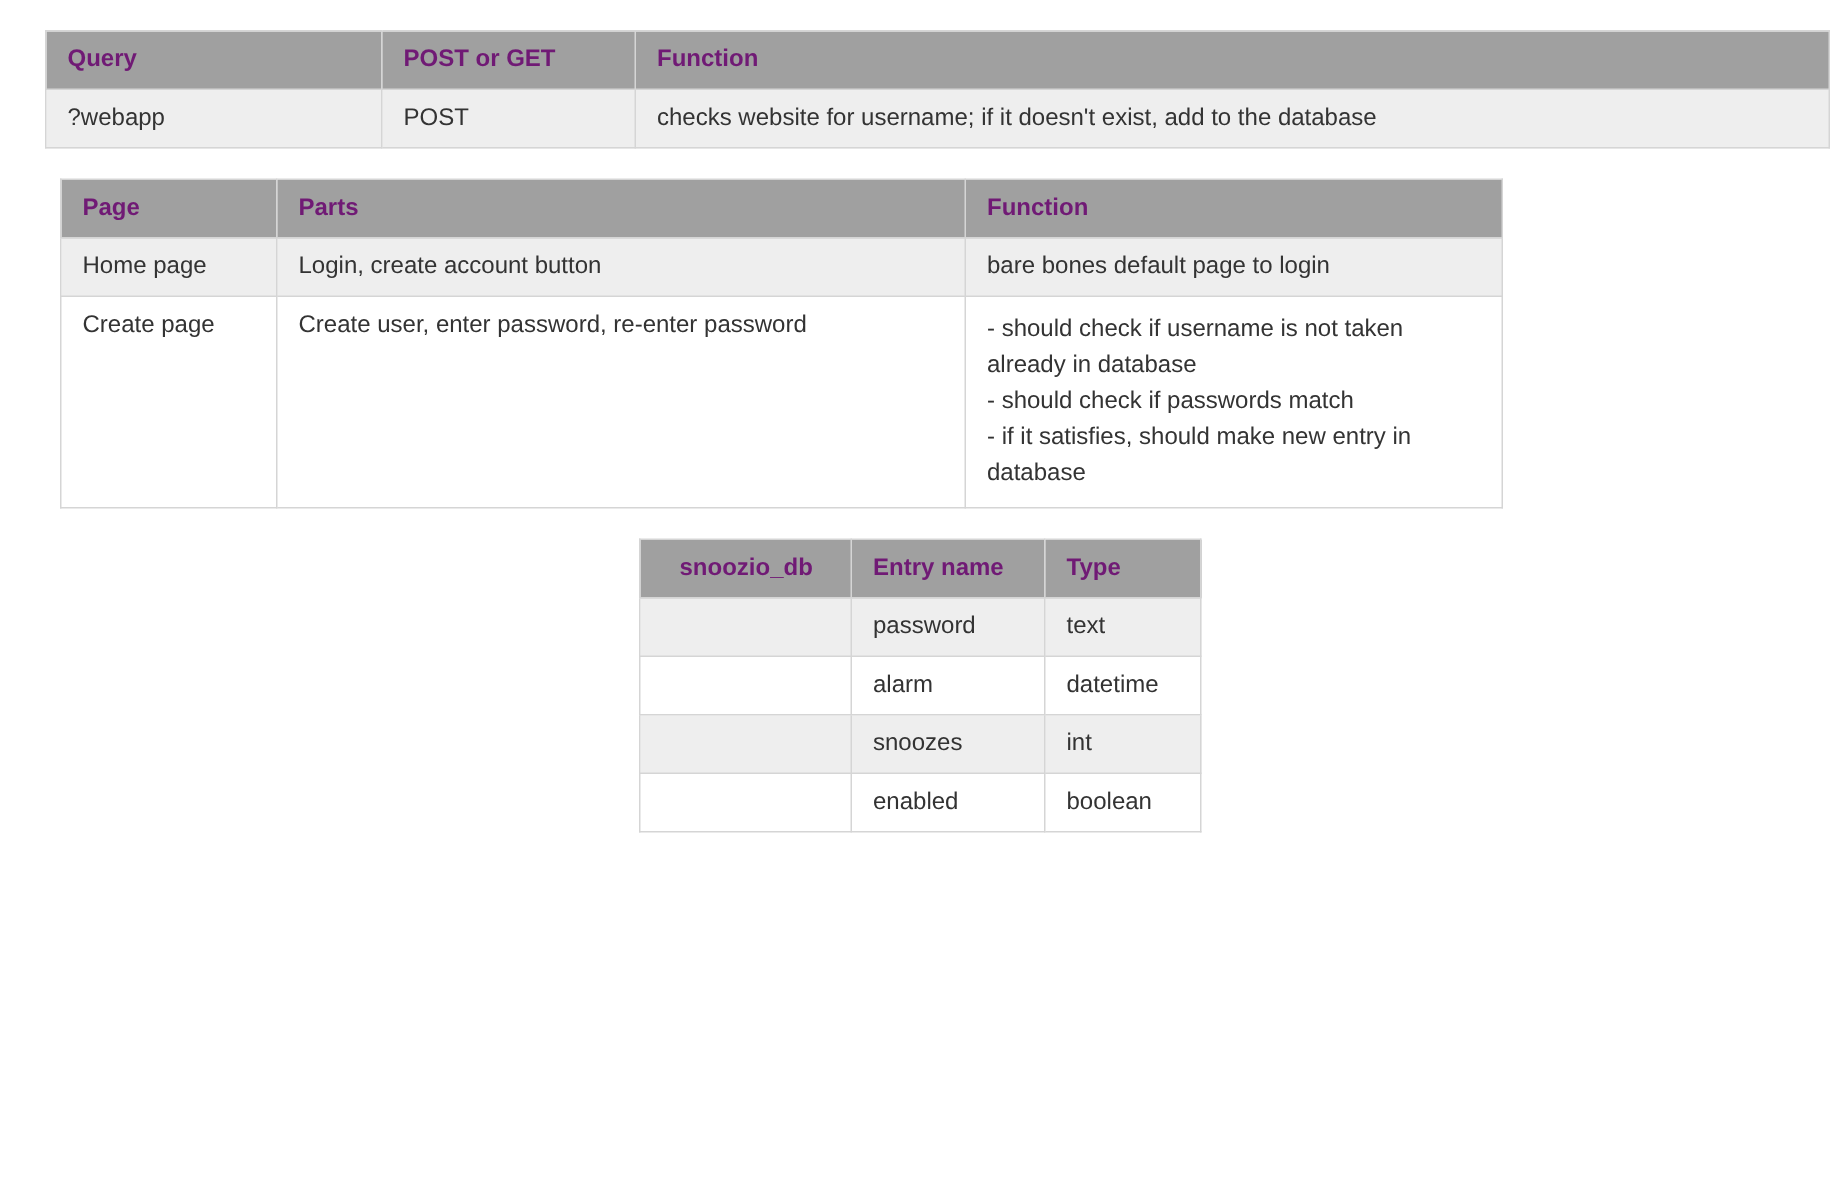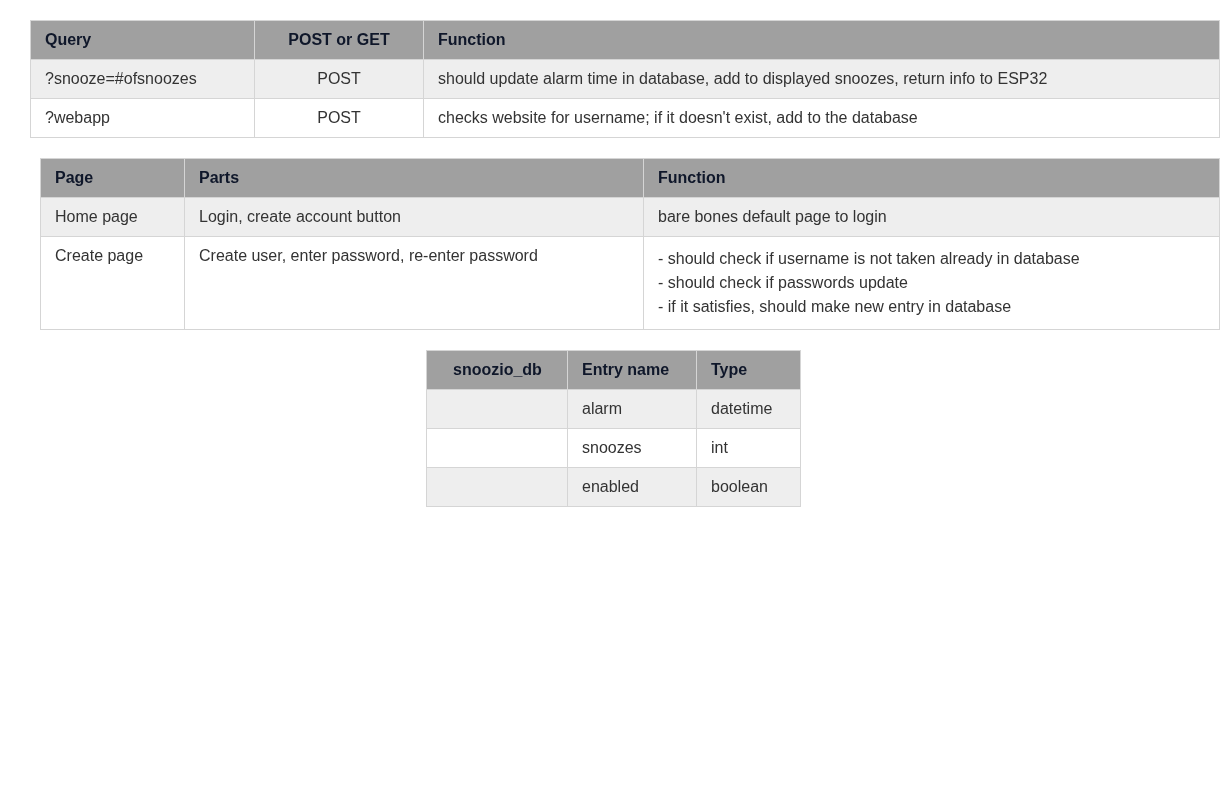--- a/index.html
+++ b/index.html
@@ -15,37 +15,37 @@
       margin-bottom: 20px;
     }
     th, td {
       border: 1px solid #d5d5d5;
       padding: 10px 14px;
       text-align: left;
       vertical-align: top;
     }
     th {
       background: #a0a0a0;
-      color: #0f172a;
+      color: #701a75;
       font-weight: bold;
     }
     tbody tr:nth-child(odd) td {
       background: #eeeeee;
     }
     tbody tr:nth-child(even) td {
       background: #fff;
     }
     .table1 {
       width: 1190px;
       margin-left: 10px;
     }
     .table1 th:nth-child(1), .table1 td:nth-child(1) { width: 195px; }
-    .table1 th:nth-child(2), .table1 td:nth-child(2) { width: 140px; text-align: center; }
+    .table1 th:nth-child(2), .table1 td:nth-child(2) { width: 140px; }
     .table2 {
-      width: 1180px;
+      width: 962px;
       margin-left: 20px;
     }
     .table2 th:nth-child(1), .table2 td:nth-child(1) { width: 115px; }
     .table2 th:nth-child(2), .table2 td:nth-child(2) { width: 430px; margin-top: 12px; }
     .table3 {
       margin-left: auto;
       margin-right: auto;
     }
     .table3 th:nth-child(1), .table3 td:nth-child(1) { width: 100px; padding-left: 26px; }
     .table3 th:nth-child(2), .table3 td:nth-child(2) { width: 100px; }
@@ -60,25 +60,20 @@
 <table class="table1">
   <thead>
     <tr>
       <th>Query</th>
       <th>POST or GET</th>
       <th>Function</th>
     </tr>
   </thead>
   <tbody id="t1body">
       <tr>
-        <td>?snooze=#ofsnoozes</td>
-        <td>POST</td>
-        <td>should update alarm time in database, add to displayed snoozes, return info to ESP32</td>
-      </tr>
-      <tr>
         <td>?webapp</td>
         <td>POST</td>
         <td>checks website for username; if it doesn't exist, add to the database</td>
       </tr>
     </tbody>
 </table>
 
 <table class="table2">
   <thead>
     <tr>
@@ -91,36 +86,41 @@
       <tr>
         <td>Home page</td>
         <td>Login, create account button</td>
         <td>bare bones default page to login</td>
       </tr>
       <tr>
         <td>Create page</td>
         <td>Create user, enter password, re-enter password</td>
         <td class="multiline">
           <div>- should check if username is not taken already in database</div>
-          <div>- should check if passwords update</div>
+          <div>- should check if passwords match</div>
           <div>- if it satisfies, should make new entry in database</div>
         </td>
       </tr>
     </tbody>
 </table>
 
 <table class="table3">
   <thead>
     <tr>
       <th>snoozio_db</th>
       <th>Entry name</th>
       <th>Type</th>
     </tr>
   </thead>
   <tbody id="t3body">
+      <tr>
+        <td></td>
+        <td>password</td>
+        <td>text</td>
+      </tr>
       <tr>
         <td></td>
         <td>alarm</td>
         <td>datetime</td>
       </tr>
       <tr>
         <td></td>
         <td>snoozes</td>
         <td>int</td>
       </tr>

